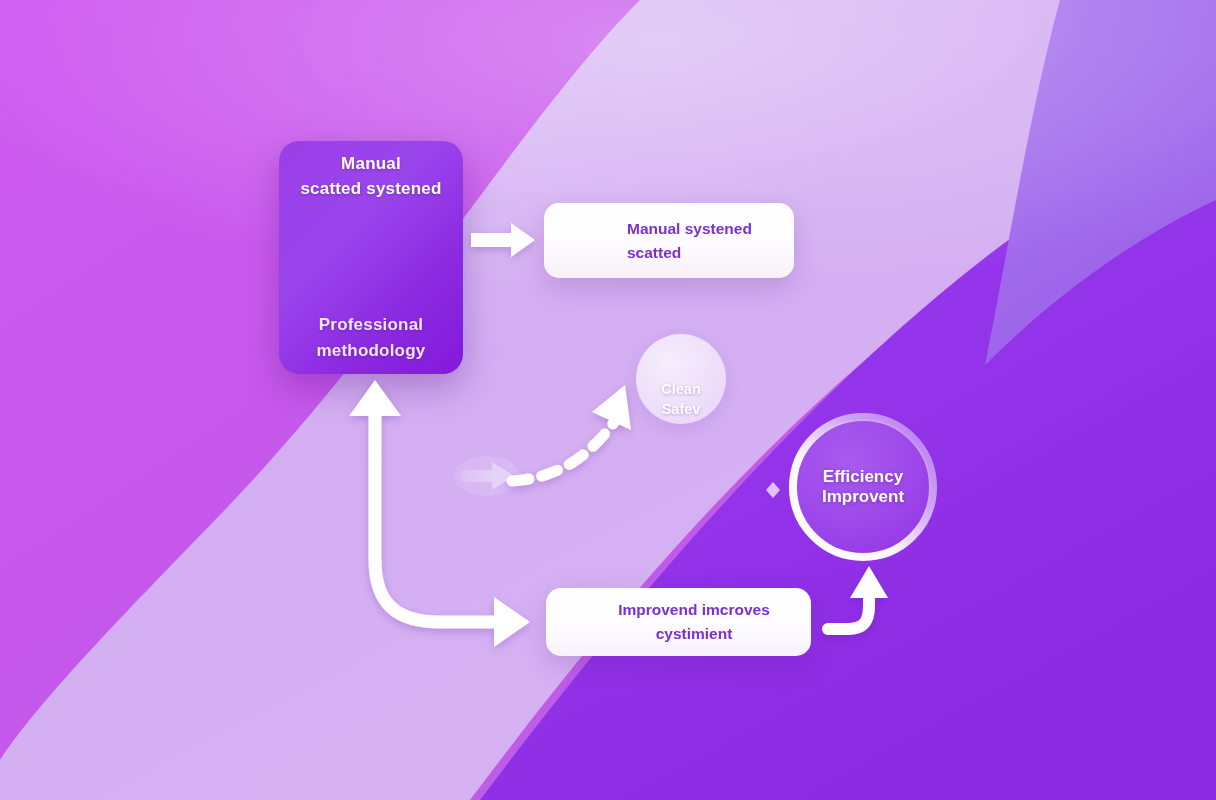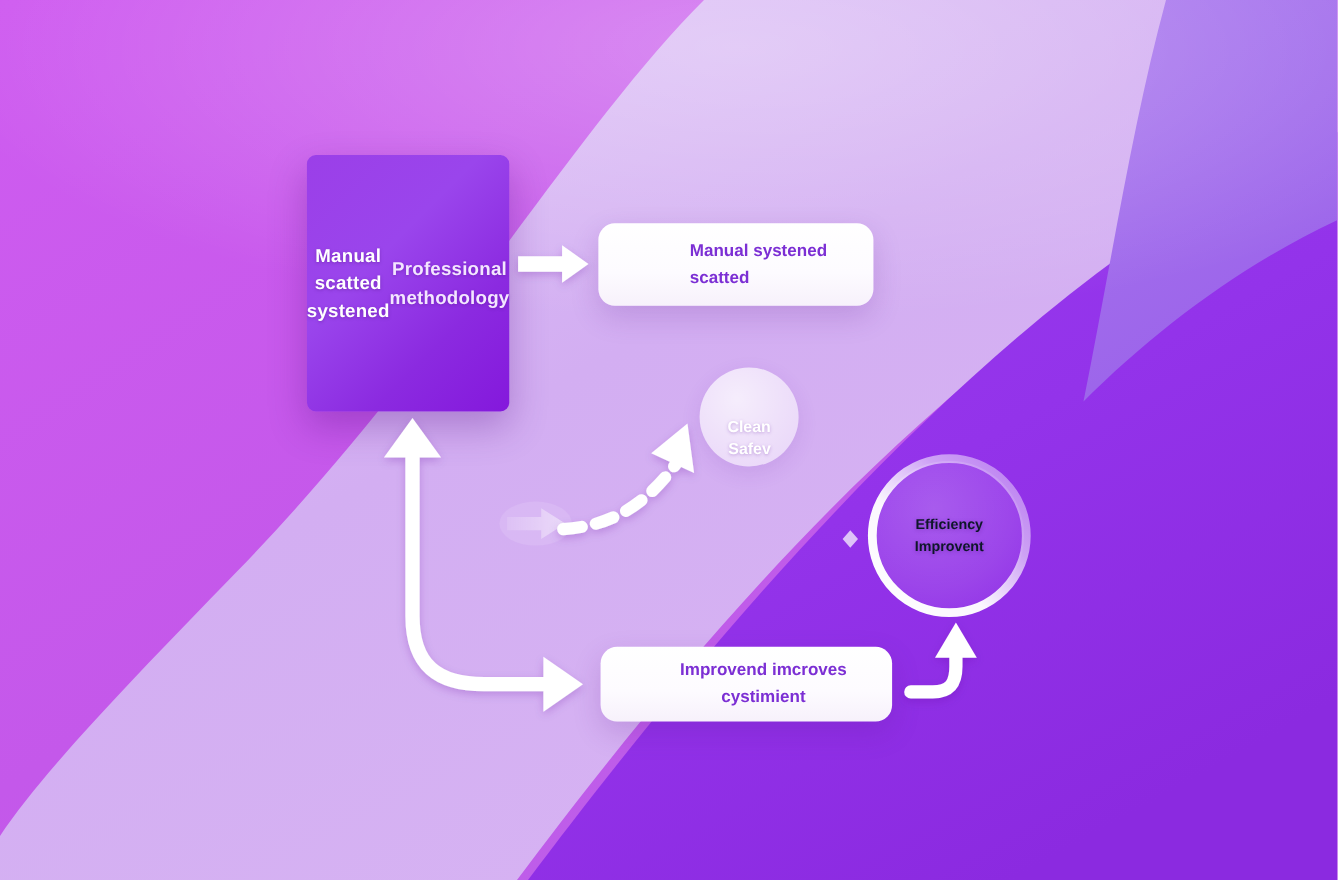--- a/index.html
+++ b/index.html
@@ -31,27 +31,27 @@
     pointer-events: none;
   }
 
   
   .purple-card {
     position: absolute;
     left: 279px;
     top: 141px;
     width: 184px;
     height: 233px;
-    border-radius: 8px;
+    border-radius: 20px;
     background: linear-gradient(135deg, #9b3fe8 0%, #9a45ec 38%, #8b2ae0 70%, #8418dc 100%);
     box-shadow: 0 14px 34px rgba(80, 10, 130, 0.30);
     display: flex;
-    flex-direction: row;
+    flex-direction: column;
     align-items: center;
-    justify-content: center;
+    justify-content: space-between;
     box-sizing: border-box;
     padding: 10px 14px;
   }
   .purple-card .line-group {
     width: 100%;
     text-align: center;
   }
   .pc-primary {
     color: #ffffff;
     font-weight: bold;
@@ -117,44 +117,44 @@
     box-shadow: 0 6px 18px rgba(110, 40, 170, 0.12);
     display: flex;
     align-items: center;
     justify-content: center;
   }
   .bubble-text {
     color: #ffffff;
     font-weight: bold;
     font-size: 14.5px;
     line-height: 20px;
-    text-align: right;
+    text-align: center;
     text-shadow: 0 1px 3px rgba(110, 40, 170, 0.35);
     margin-top: 39px;
   }
 
   
   .ring-wrap {
     position: absolute;
     left: 787px;
     top: 411px;
     width: 152px;
     height: 152px;
   }
   .ring-wrap svg { display: block; }
   .ring-label {
     position: absolute;
     inset: 0;
     display: flex;
     align-items: center;
     justify-content: center;
     text-align: center;
-    color: #0f172a;
-    font-weight: bold;
-    font-size: 13px;
+    color: #ffffff;
+    font-weight: bold;
+    font-size: 17px;
     line-height: 20px;
     text-shadow: 0 1px 4px rgba(90, 20, 150, 0.40);
   }
 </style>
 </head>
 <body>
 
 <div id="stage">
 
   <svg id="bg-svg" viewBox="0 0 1216 800">

